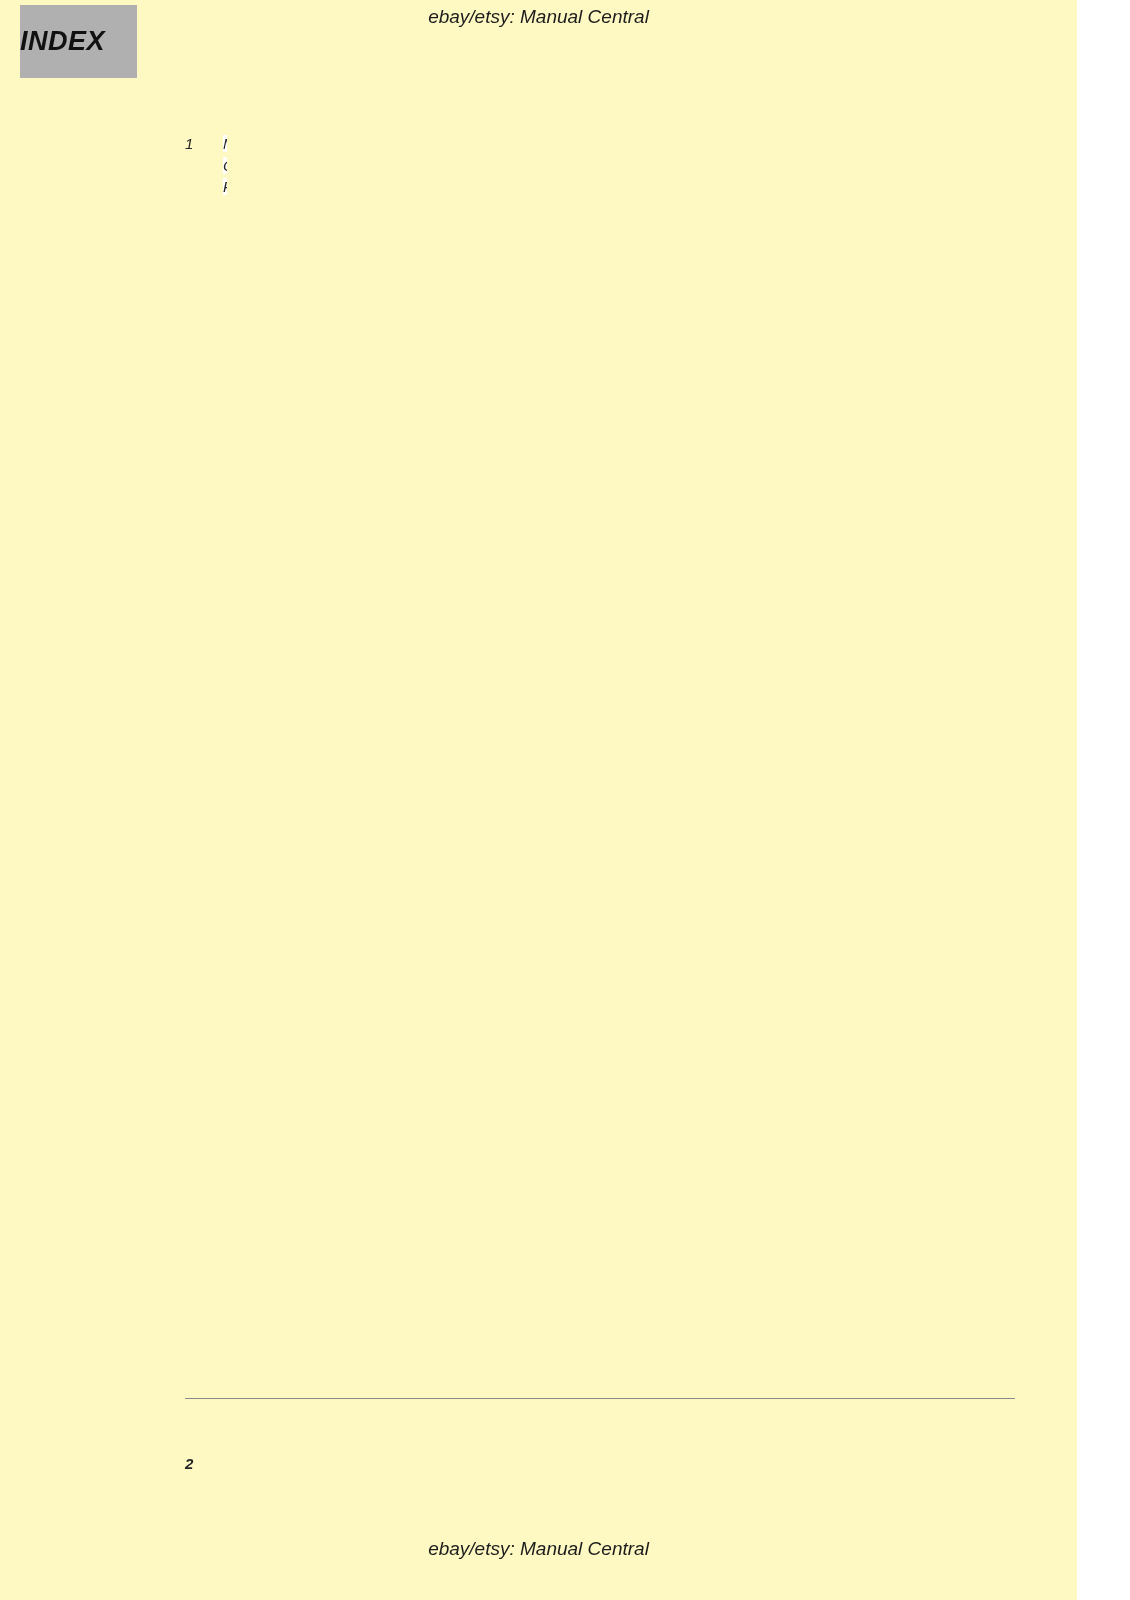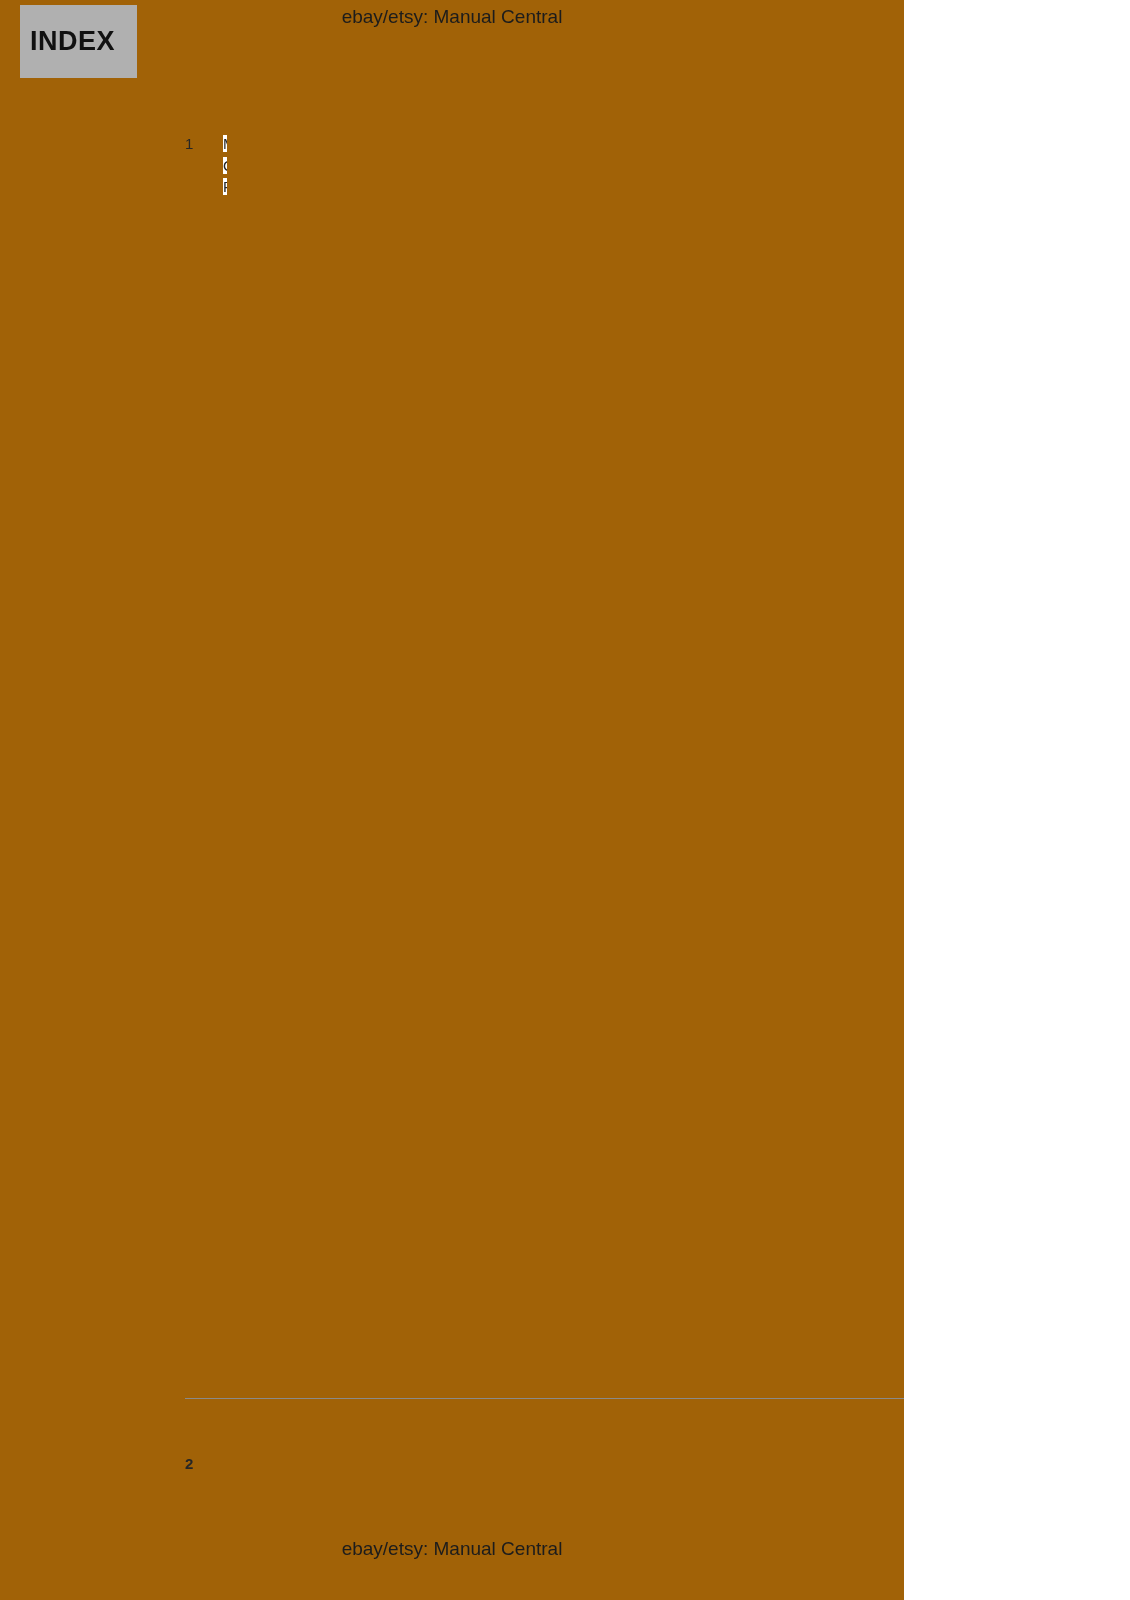--- a/index.html
+++ b/index.html
@@ -4,45 +4,46 @@
 <style>
   html, body {
     margin: 0;
     padding: 0;
     background: #ffffff;
     font-family: "Liberation Sans", "DejaVu Sans", sans-serif;
     color: #262626;
   }
   .page {
     position: relative;
-    width: 904px;
+    width: 1077px;
     height: 1600px;
-    background: #a16207;
+    background: #fef9c3;
     overflow: hidden;
+    font-style: italic;
   }
   .header-title {
     position: absolute;
     top: 6px;
     left: 0;
     width: 100%;
     text-align: center;
     font-size: 19px;
     color: #1c1c1c;
   }
   .index-box {
     position: absolute;
     left: 20px;
     top: 5px;
     width: 117px;
     height: 73px;
     background: #b0b0b0;
     display: flex;
     align-items: center;
     box-sizing: border-box;
-    padding-left: 10px;
+    padding-left: 0;
     font-weight: bold;
     font-size: 27px;
     letter-spacing: 0.5px;
     color: #111111;
   }
   .toc {
     position: absolute;
     left: 185px;
     top: 133px;
     width: 830px;

